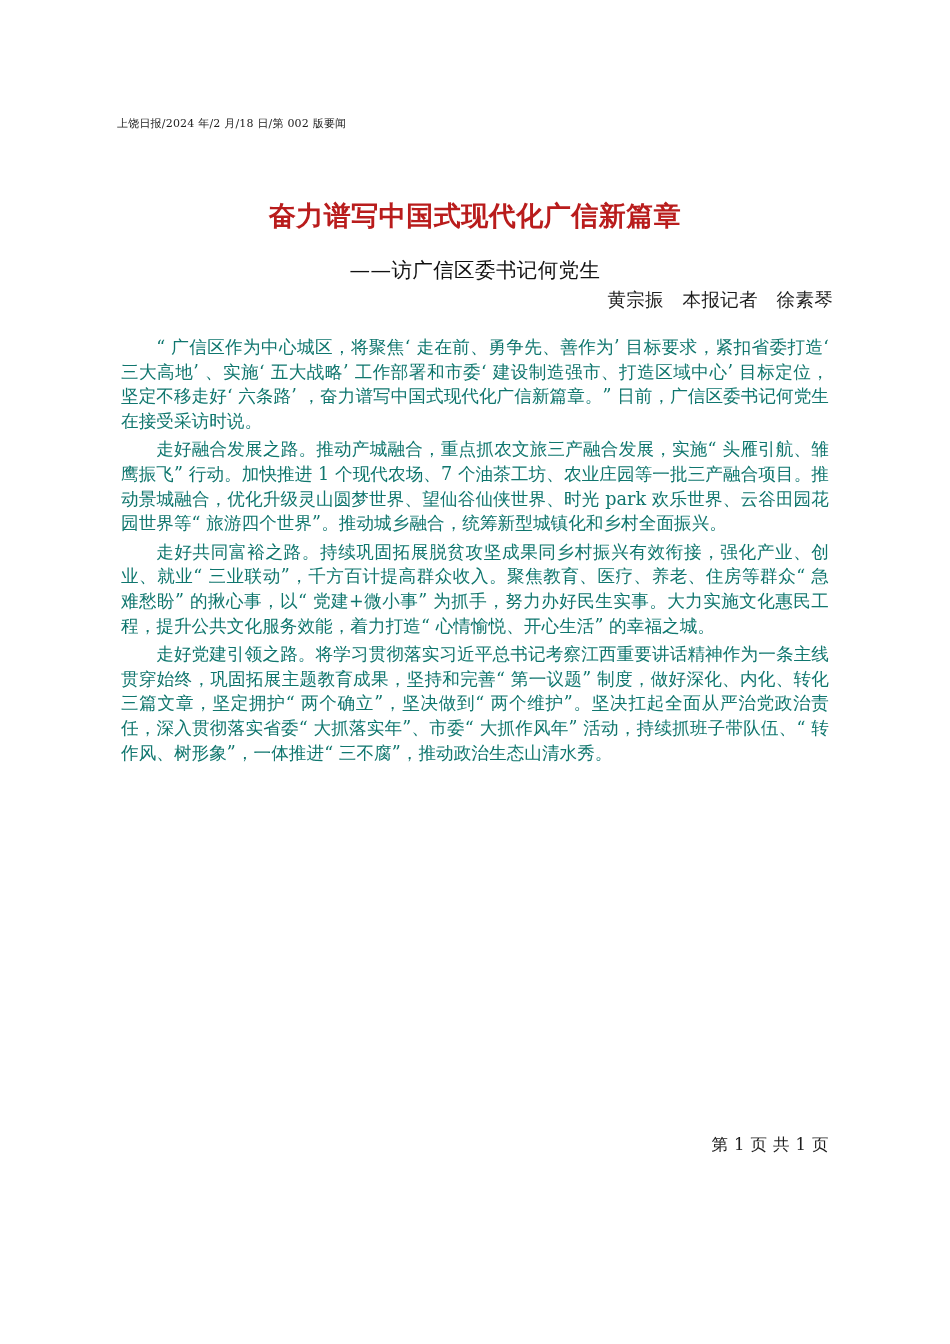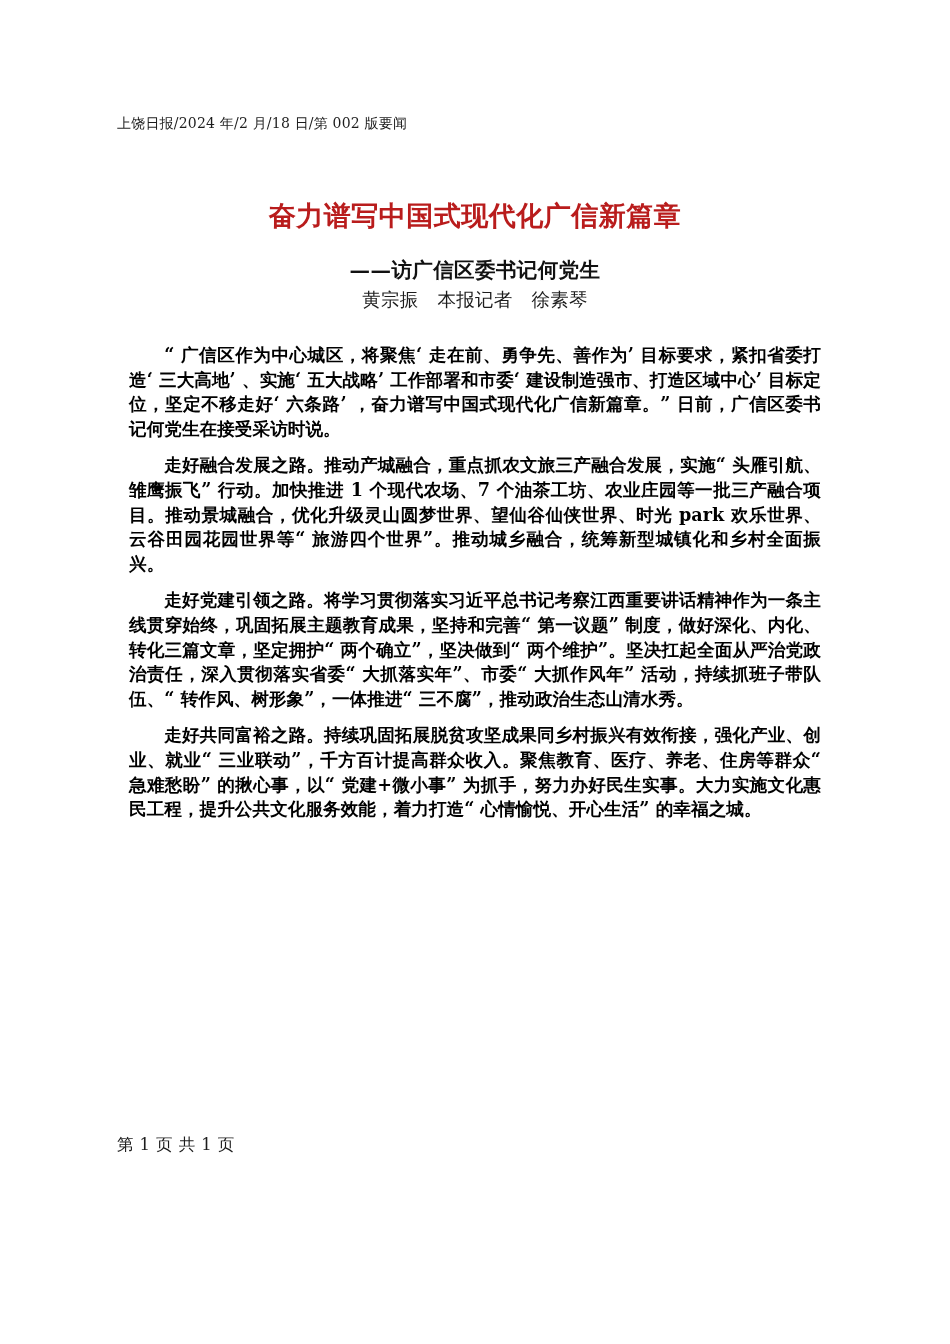--- a/index.html
+++ b/index.html
@@ -29,21 +29,21 @@
     top: 0;
     width: 716px;
   }
 
   
   .masthead {
     position: absolute;
     left: 0;
     top: 111px;
     width: 320px;
-    font-size: 14px;
+    font-size: 11px;
     line-height: 25px;
     color: #1c1c1c;
     letter-spacing: 0.2px;
   }
 
   
   .doc-title {
     position: absolute;
     left: 0;
     top: 179px;
@@ -55,64 +55,63 @@
     letter-spacing: 0.5px;
     color: #b91c1c;
   }
   .doc-subtitle {
     position: absolute;
     left: 0;
     top: 238px;
     width: 716px;
     text-align: center;
     font-size: 20.5px;
-    font-weight: bold;
+    font-weight: normal;
     line-height: 30px;
     letter-spacing: 0.4px;
     color: #111111;
   }
   .doc-byline {
     position: absolute;
     left: 0;
     top: 286px;
     width: 716px;
-    text-align: center;
+    text-align: right;
     font-size: 18.5px;
     line-height: 28px;
     letter-spacing: 0.3px;
     color: #1c1c1c;
   }
 
   
   .body-text {
     position: absolute;
     left: 0;
     top: 331px;
     width: 716px;
   }
   .para {
-    margin: 12px;
+    margin: 4px;
     font-size: 17.6px;
     line-height: 24.6px;
     text-align: justify;
     text-justify: inter-ideograph;
     text-indent: 2em;
     letter-spacing: 0.05px;
-    color: #000000;
+    color: #0f766e;
     word-break: break-all;
-    font-weight: bold;
   }
 
   
   .footer {
     position: absolute;
     left: 0;
     top: 1133px;
     width: 716px;
-    text-align: left;
+    text-align: right;
     padding-right: 4px;
     box-sizing: border-box;
     font-size: 16.5px;
     line-height: 24px;
     color: #1c1c1c;
     letter-spacing: 0.4px;
   }
 </style>
 </head>
 <body>
@@ -124,20 +123,20 @@
 
     <h1 class="doc-title">奋力谱写中国式现代化广信新篇章</h1>
 
     <h2 class="doc-subtitle">——访广信区委书记何党生</h2>
 
     <div class="doc-byline">黄宗振　本报记者　徐素琴</div>
 
     <div class="body-text">
       <p class="para">“ 广信区作为中心城区，将聚焦‘ 走在前、勇争先、善作为’ 目标要求，紧扣省委打造‘ 三大高地’ 、实施‘ 五大战略’ 工作部署和市委‘ 建设制造强市、打造区域中心’ 目标定位，坚定不移走好‘ 六条路’ ，奋力谱写中国式现代化广信新篇章。” 日前，广信区委书记何党生在接受采访时说。</p>
       <p class="para">走好融合发展之路。推动产城融合，重点抓农文旅三产融合发展，实施“ 头雁引航、雏鹰振飞” 行动。加快推进 1 个现代农场、7 个油茶工坊、农业庄园等一批三产融合项目。推动景城融合，优化升级灵山圆梦世界、望仙谷仙侠世界、时光 park 欢乐世界、云谷田园花园世界等“ 旅游四个世界”。推动城乡融合，统筹新型城镇化和乡村全面振兴。</p>
+      <p class="para">走好共同富裕之路。持续巩固拓展脱贫攻坚成果同乡村振兴有效衔接，强化产业、创业、就业“ 三业联动”，千方百计提高群众收入。聚焦教育、医疗、养老、住房等群众“ 急难愁盼” 的揪心事，以“ 党建+微小事” 为抓手，努力办好民生实事。大力实施文化惠民工程，提升公共文化服务效能，着力打造“ 心情愉悦、开心生活” 的幸福之城。</p>
       <p class="para">走好党建引领之路。将学习贯彻落实习近平总书记考察江西重要讲话精神作为一条主线贯穿始终，巩固拓展主题教育成果，坚持和完善“ 第一议题” 制度，做好深化、内化、转化三篇文章，坚定拥护“ 两个确立”，坚决做到“ 两个维护”。坚决扛起全面从严治党政治责任，深入贯彻落实省委“ 大抓落实年”、市委“ 大抓作风年” 活动，持续抓班子带队伍、“ 转作风、树形象”，一体推进“ 三不腐”，推动政治生态山清水秀。</p>
-      <p class="para">走好共同富裕之路。持续巩固拓展脱贫攻坚成果同乡村振兴有效衔接，强化产业、创业、就业“ 三业联动”，千方百计提高群众收入。聚焦教育、医疗、养老、住房等群众“ 急难愁盼” 的揪心事，以“ 党建+微小事” 为抓手，努力办好民生实事。大力实施文化惠民工程，提升公共文化服务效能，着力打造“ 心情愉悦、开心生活” 的幸福之城。</p>
     </div>
 
     <div class="footer">第 1 页 共 1 页</div>
 
   </div>
 </div>
 
 </body></html>

